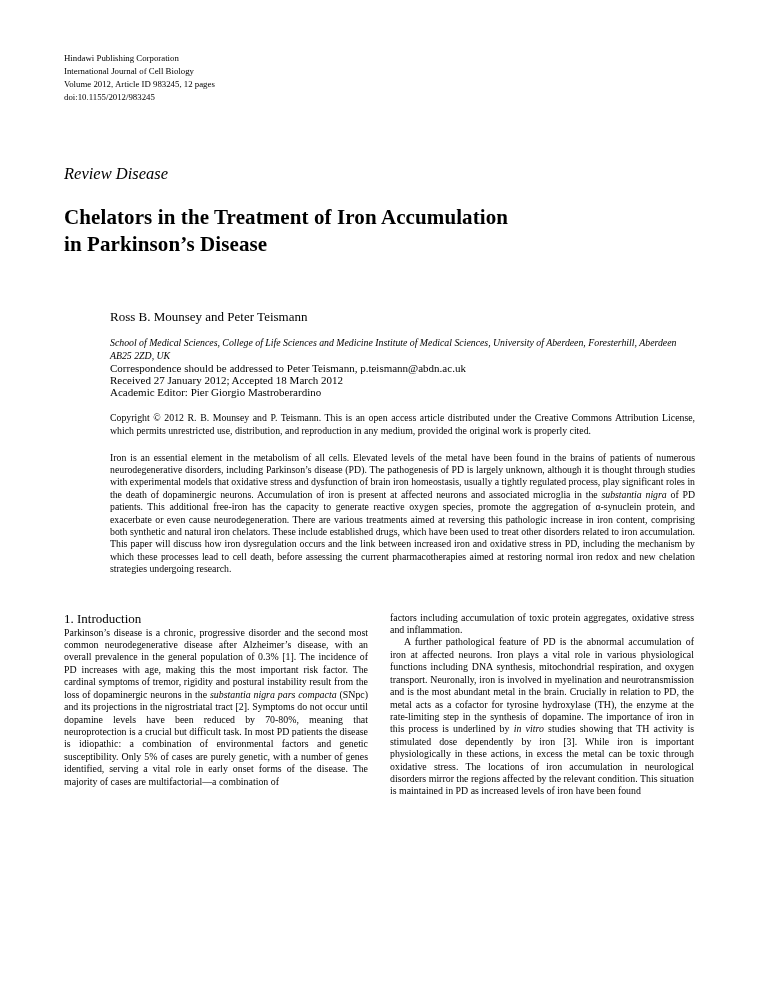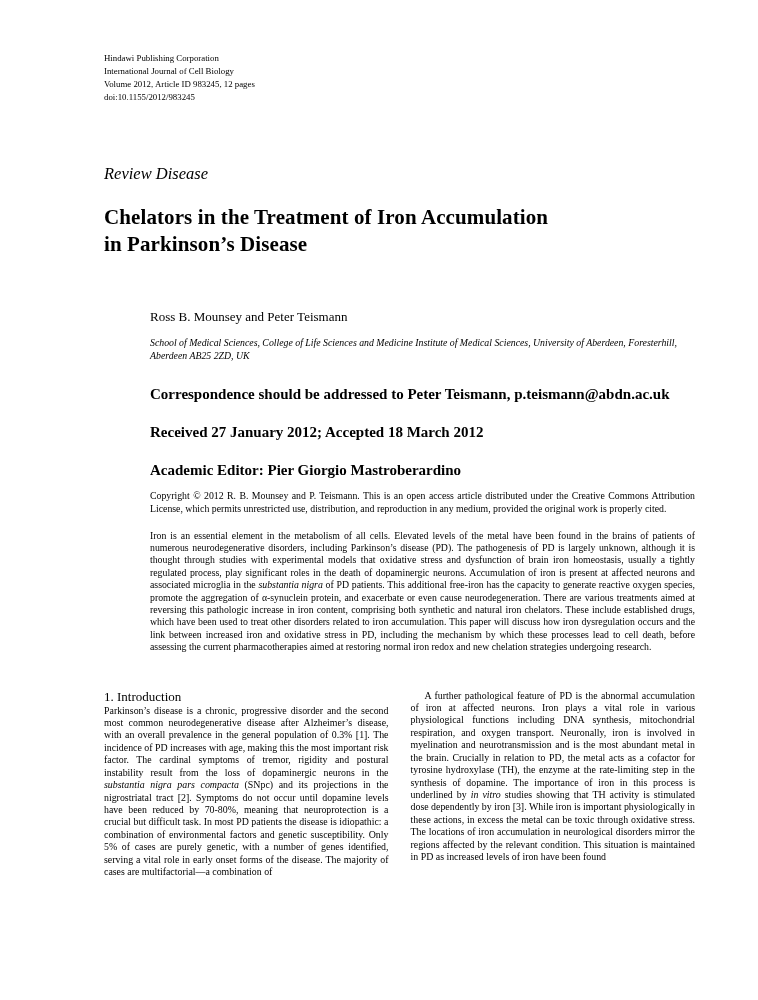--- a/index.html
+++ b/index.html
@@ -4,32 +4,32 @@
 <style>
   * { margin: 0; padding: 0; box-sizing: border-box; }
   html, body { background: #ffffff; }
   .page {
     width: 758px;
     height: 1000px;
     margin: 0 auto;
     background: #ffffff;
     color: #000000;
     font-family: "Liberation Serif", "DejaVu Serif", serif;
-    padding: 52px 63px 0 104px;
+    padding: 52px 63px 0 64px;
     overflow: hidden;
     position: relative;
   }
   .pub-header { font-size: 8.8px; line-height: 13px; }
   .article-type { margin-top: 60px; font-style: italic; font-size: 16.5px; line-height: 20px; }
   .title { margin-top: 20px; font-size: 21px; line-height: 27px; font-weight: bold; letter-spacing: 0.1px; }
   .title span { display: block; }
   .meta { margin-left: 46px; }
   .authors { margin-top: 51px; font-size: 13px; font-weight: normal; }
   .affiliation { margin-top: 11px; font-style: italic; font-size: 9.8px; line-height: 13px; }
-  .meta-line { margin-top: 26px; font-size: 15px; line-height: 12px; font-weight: bold; }
+  .meta-line { margin-top: 0; font-size: 11px; line-height: 12px; }
   .email-link { color: inherit; text-decoration: none; cursor: pointer; }
   .copyright { margin-top: 14px; font-size: 9.8px; line-height: 12.8px; text-align: justify; }
   .abstract { margin-top: 14px; font-size: 9.8px; line-height: 12.4px; text-align: justify; }
   .columns { margin-top: 36px; display: flex; gap: 22px; }
   .col { width: 304px; font-size: 9.9px; line-height: 12.4px; text-align: justify; }
   .col .section-heading { font-size: 13px; font-weight: normal; line-height: 13px; margin-bottom: 2px; }
   .col p.indented { text-indent: 14px; }
 </style>
 </head>
 <body>
@@ -65,17 +65,18 @@
 
     <p class="abstract"><span>Iron is an essential element in the metabolism of all cells. Elevated levels of the metal have been found in the brains of patients of numerous neurodegenerative disorders, including Parkinson’s disease (PD). The pathogenesis of PD is largely unknown, although it is thought through studies with experimental models that oxidative stress and dysfunction of brain iron homeostasis, usually a tightly regulated process, play significant roles in the death of dopaminergic neurons. Accumulation of iron is present at affected neurons and associated microglia in the </span><span style="font-style: italic;">substantia nigra</span><span> of PD patients. This additional free-iron has the capacity to generate reactive oxygen species, promote the aggregation of α-synuclein protein, and exacerbate or even cause neurodegeneration. There are various treatments aimed at reversing this pathologic increase in iron content, comprising both synthetic and natural iron chelators. These include established drugs, which have been used to treat other disorders related to iron accumulation. This paper will discuss how iron dysregulation occurs and the link between increased iron and oxidative stress in PD, including the mechanism by which these processes lead to cell death, before assessing the current pharmacotherapies aimed at restoring normal iron redox and new chelation strategies undergoing research.</span></p>
   </div>
 
   <div class="columns">
     <div class="col">
       <div class="section-heading">1. Introduction</div>
       <p><span>Parkinson’s disease is a chronic, progressive disorder and the second most common neurodegenerative disease after Alzheimer’s disease, with an overall prevalence in the general population of 0.3% [1]. The incidence of PD increases with age, making this the most important risk factor. The cardinal symptoms of tremor, rigidity and postural instability result from the loss of dopaminergic neurons in the </span><span style="font-style: italic;">substantia nigra pars compacta</span><span> (SNpc) and its projections in the nigrostriatal tract [2]. Symptoms do not occur until dopamine levels have been reduced by 70-80%, meaning that neuroprotection is a crucial but difficult task. In most PD patients the disease is idiopathic: a combination of environmental factors and genetic susceptibility. Only 5% of cases are purely genetic, with a number of genes identified, serving a vital role in early onset forms of the disease. The majority of cases are multifactorial—a combination of</span></p>
     </div>
     <div class="col">
+      <p>factors including accumulation of toxic protein aggregates, oxidative stress and inflammation.</p>
       <p class="indented"><span>A further pathological feature of PD is the abnormal accumulation of iron at affected neurons. Iron plays a vital role in various physiological functions including DNA synthesis, mitochondrial respiration, and oxygen transport. Neuronally, iron is involved in myelination and neurotransmission and is the most abundant metal in the brain. Crucially in relation to PD, the metal acts as a cofactor for tyrosine hydroxylase (TH), the enzyme at the rate-limiting step in the synthesis of dopamine. The importance of iron in this process is underlined by </span><span style="font-style: italic;">in vitro</span><span> studies showing that TH activity is stimulated dose dependently by iron [3]. While iron is important physiologically in these actions, in excess the metal can be toxic through oxidative stress. The locations of iron accumulation in neurological disorders mirror the regions affected by the relevant condition. This situation is maintained in PD as increased levels of iron have been found</span></p>
     </div>
   </div>
 
 </div>
 
 </body></html>

